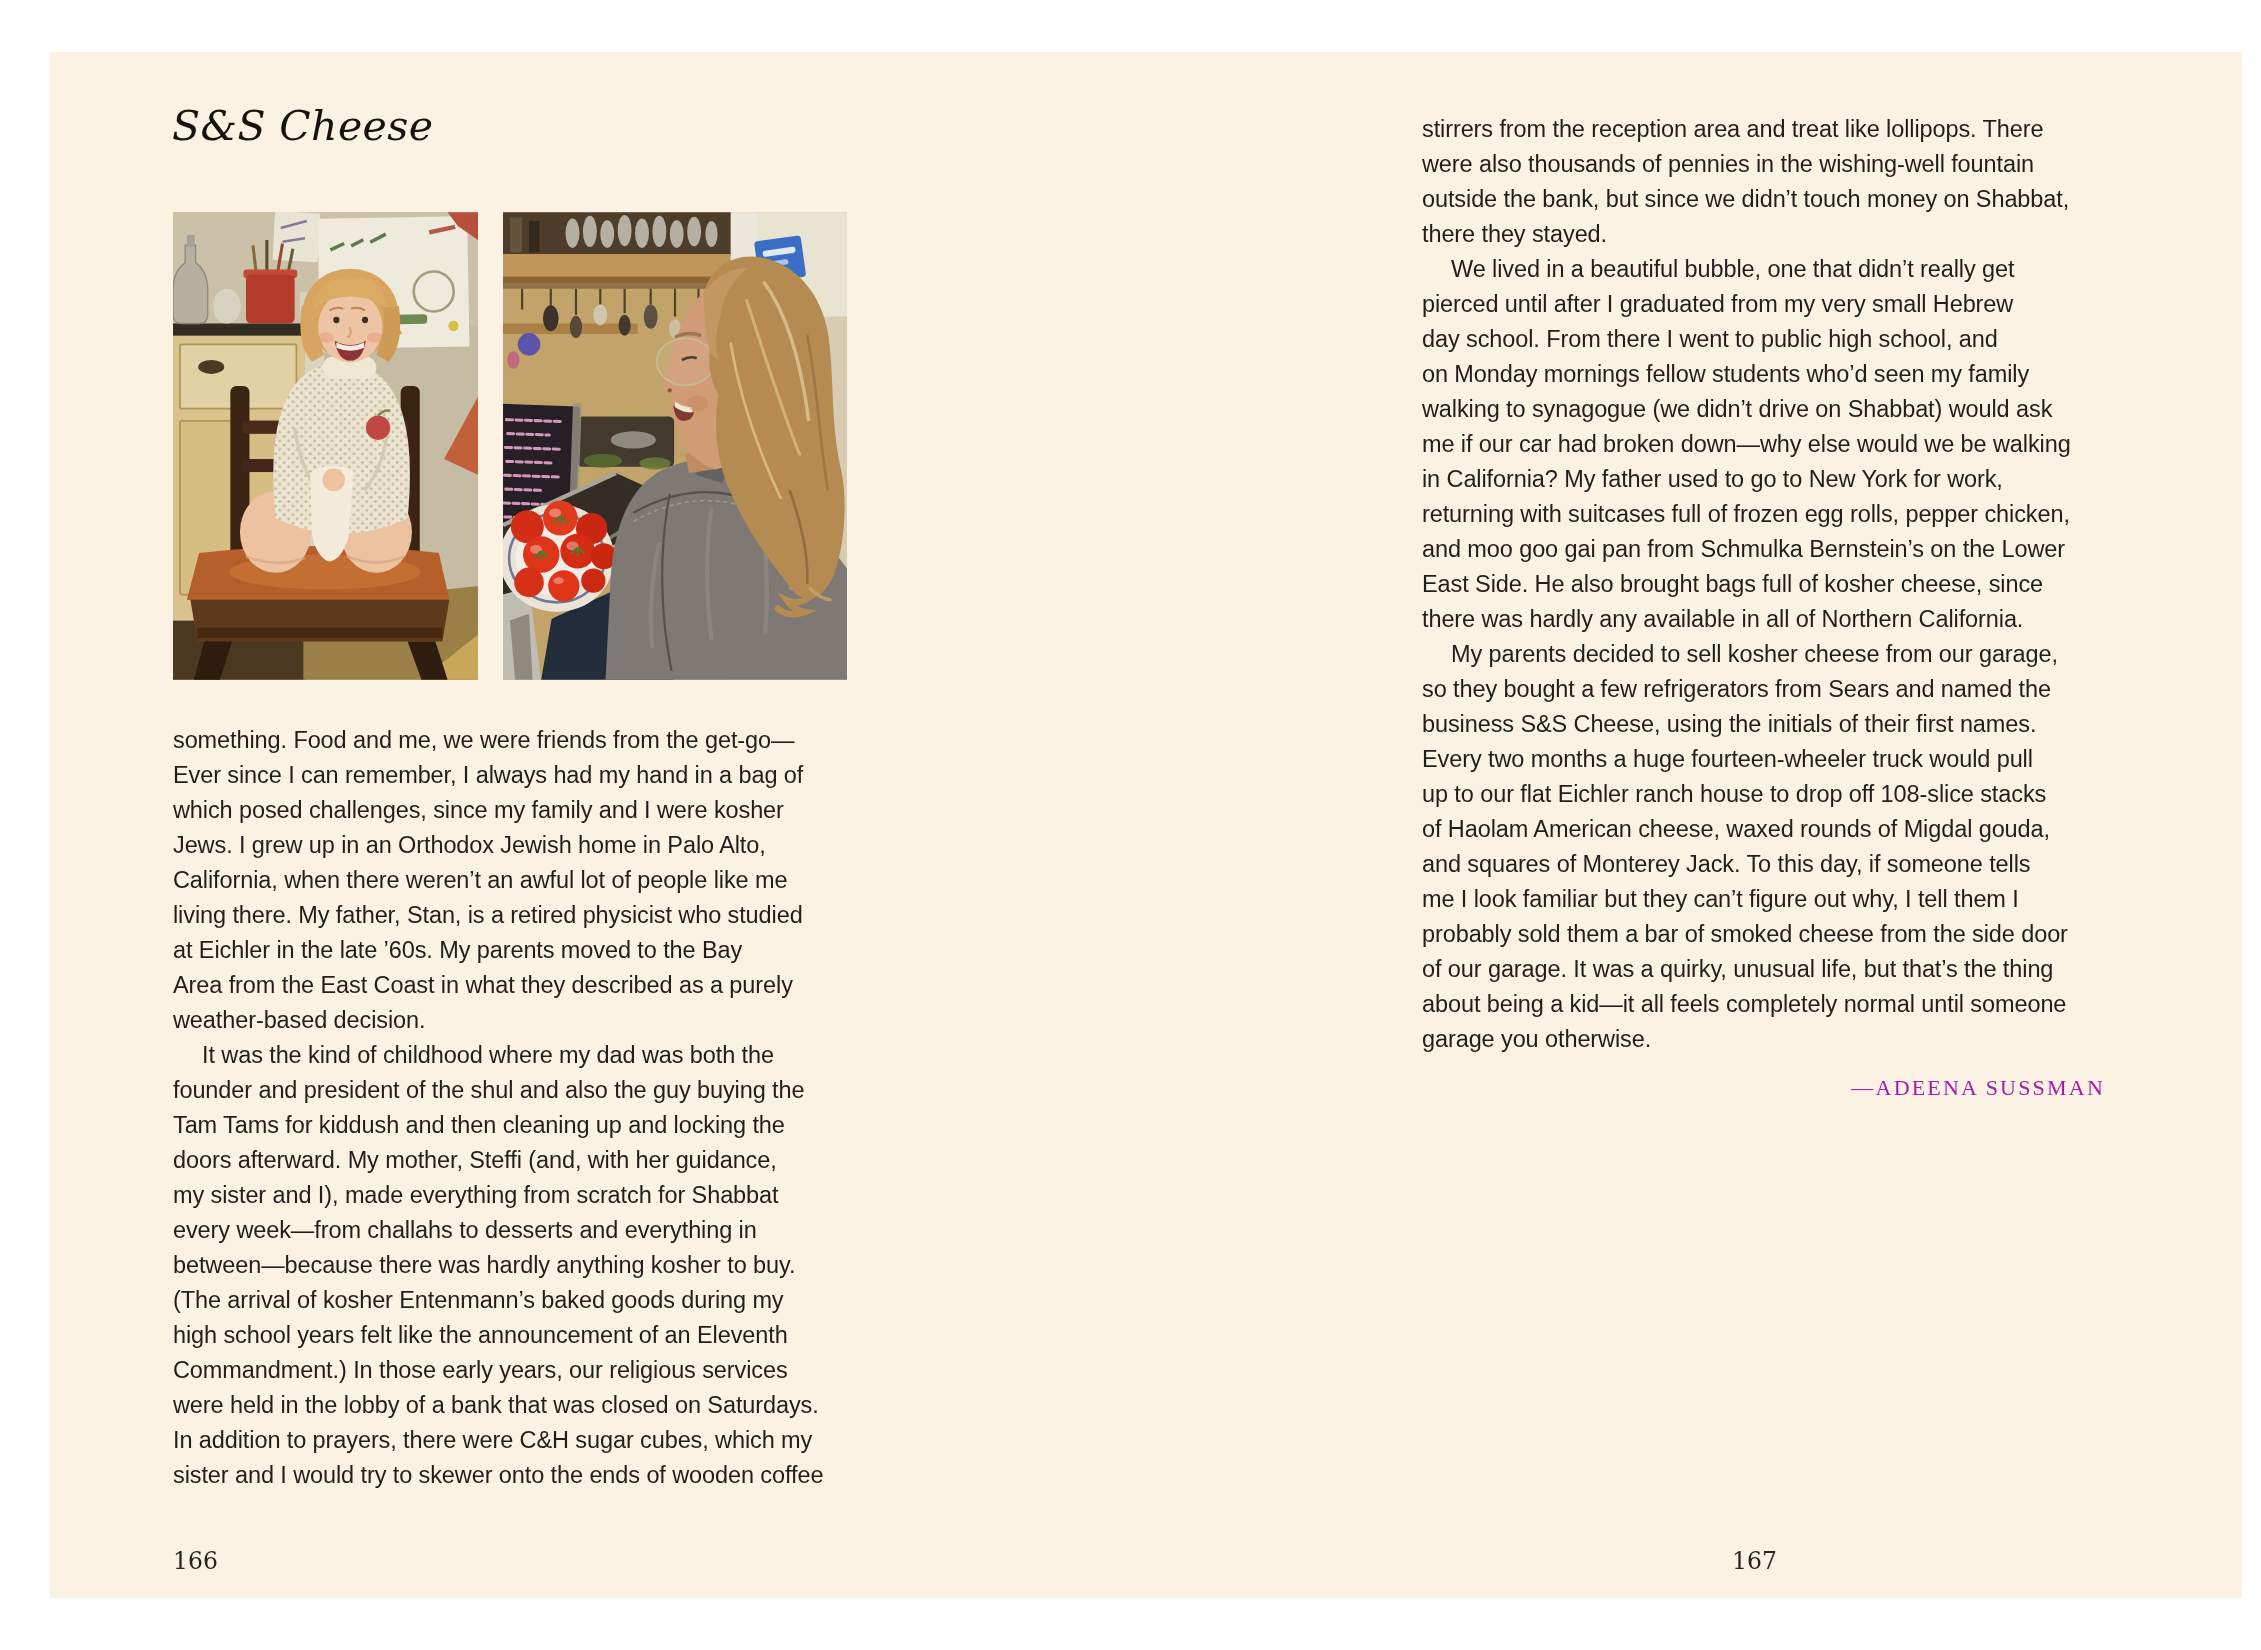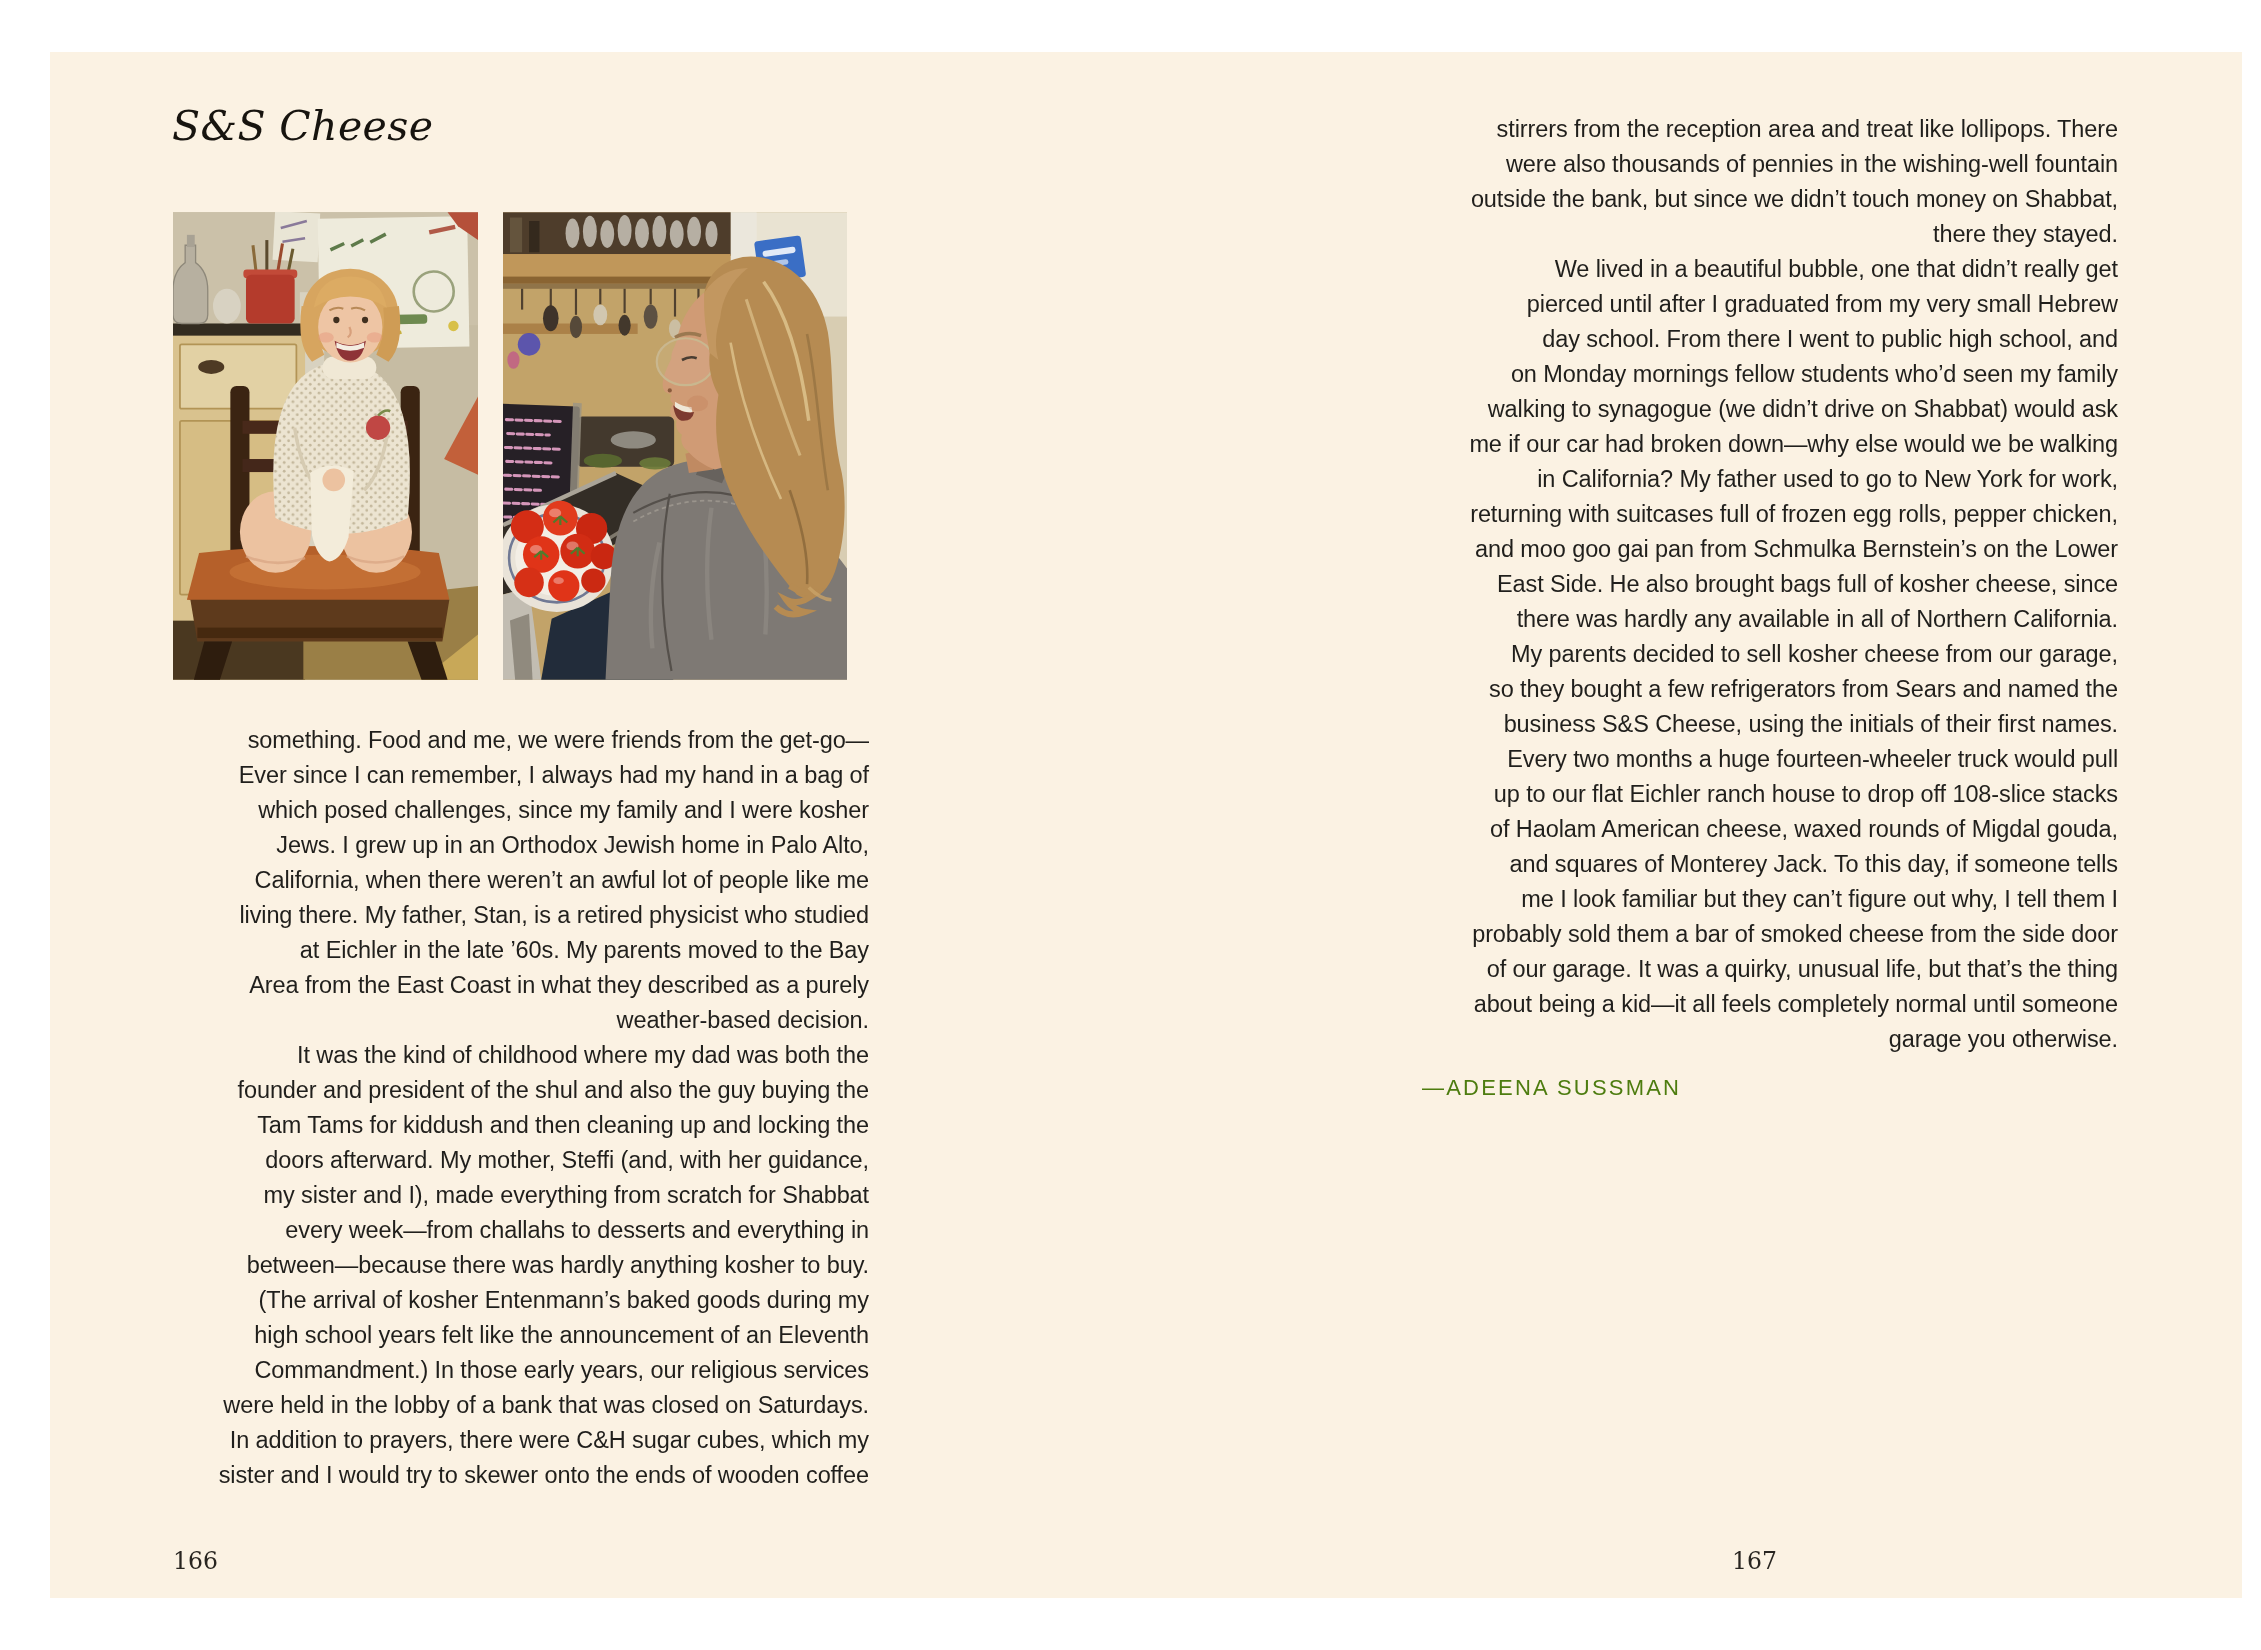--- a/index.html
+++ b/index.html
@@ -17,29 +17,28 @@
   .title{
     position:absolute;left:122px;top:50px;margin:0;
     font-family:"DejaVu Serif",serif;font-style:italic;font-weight:500;
     font-size:41px;letter-spacing:0.4px;color:#17140f;
   }
   .photos{position:absolute;left:123px;top:160px;display:flex;gap:25px;}
   .photo{display:block;}
   .body-text{
     position:absolute;width:696px;font-size:23.5px;color:#201f1c;
     letter-spacing:-0.1px;
-    text-align:right;
   }
   .line{height:35px;line-height:35px;white-space:pre;}
   .indent{padding-left:29px;}
   #left-column{left:123px;top:671px;}
   #right-column{left:1372px;top:60px;}
   .attribution{
-    position:absolute;left:1372px;top:1018px;width:683px;
-    font-size:22px;letter-spacing:2.2px;color:#4d7c0f;line-height:35px;
+    position:absolute;left:1372px;top:1018px;width:683px;text-align:right;
+    font-size:22px;letter-spacing:2.2px;color:#a21caf;line-height:35px;font-family:Liberation Serif, serif;
   }
   .folio{
     position:absolute;font-family:"DejaVu Serif",serif;font-size:23.5px;color:#282520;margin-top:16px;
   }
   .folio-left{left:123px;top:1479px;}
   .folio-right{left:1372px;top:1479px;width:665px;text-align:center;}
 </style>
 </head>
 <body>
 

